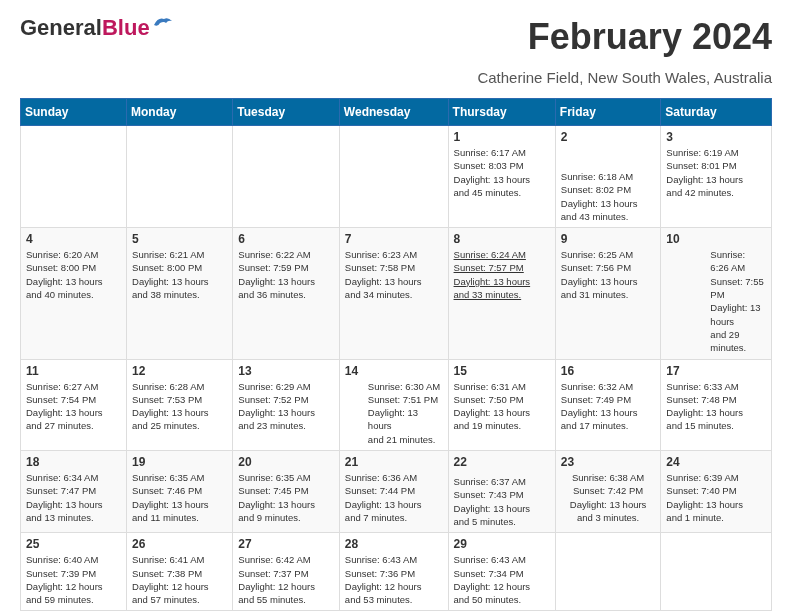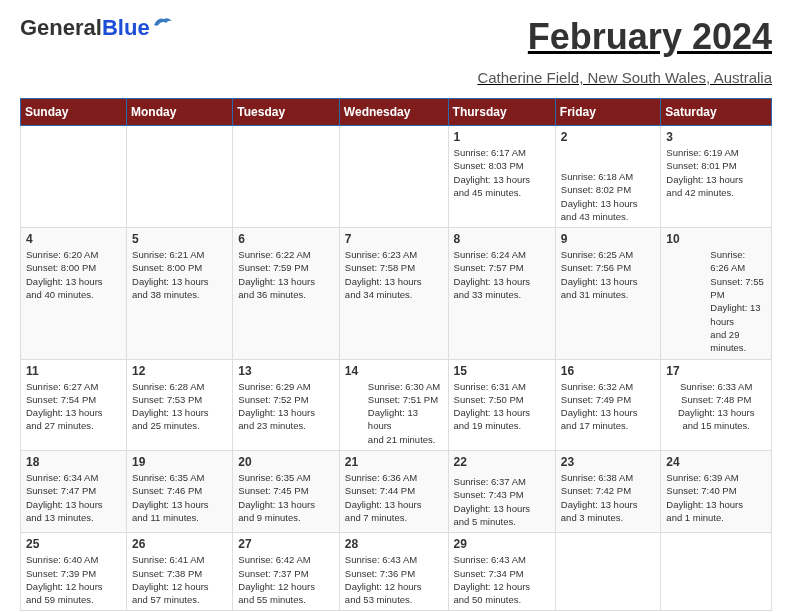--- a/index.html
+++ b/index.html
@@ -33,21 +33,21 @@
       text-align: right;
       margin-bottom: 8px;
       margin-top: 11px;
     }
     .calendar-table {
       width: 100%;
       border-collapse: collapse;
       border: 1px solid #ccc;
     }
     .calendar-table th {
-      background-color: #7f1d1d;
+      background-color: #0369a1;
       color: #fff;
       font-size: 12px;
       font-weight: bold;
       padding: 6px 4px;
       text-align: left;
       border: 1px solid #2a6aaf;
     }
     .calendar-table td {
       vertical-align: top;
       border: 1px solid #ddd;
@@ -77,28 +77,28 @@
       background: #f5f5f5;
     }
   </style>
 </head>
 <body>
 
 <div class="header-top">
   <div class="logo">
     <div style="display:flex; align-items:center; gap:2px;">
       <div style="font-size:22px; font-weight:bold; line-height:1.1;">
-        <span style="color:#333;">General</span><span style="color:#1d4ed8;">Blue</span>
+        <span style="color:#333;">General</span><span style="color:#be185d;">Blue</span>
       </div>
       <svg width="22" height="18" viewBox="0 0 22 18" style="margin-top:-8px;">
         <path d="M2,10 Q6,2 12,4 Q16,2 20,6 Q16,5 14,8 Q12,6 8,8 Q6,12 2,10Z" fill="#3a7abf"></path>
       </svg>
     </div>
   </div>
-  <div style="text-align:right;text-decoration:underline;">
+  <div style="text-align:right;">
     <div class="month-title">February 2024</div>
     <div class="location-title">Catherine Field, New South Wales, Australia</div>
   </div>
 </div>
 
 <table class="calendar-table">
   <thead>
     <tr>
       <th>Sunday</th>
       <th>Monday</th>
@@ -161,21 +161,21 @@
         </td>
         <td>
           <span class="day-number">7</span>
           <div class="day-info" style="white-space: pre-line;">Sunrise: 6:23 AM
 Sunset: 7:58 PM
 Daylight: 13 hours
 and 34 minutes.</div>
         </td>
         <td>
           <span class="day-number">8</span>
-          <div class="day-info" style="white-space: pre-line;">Sunrise: 6:24 AM
+          <div class="day-info" style="white-space: pre-line; text-decoration: underline;">Sunrise: 6:24 AM
 Sunset: 7:57 PM
 Daylight: 13 hours
 and 33 minutes.</div>
         </td>
         <td>
           <span class="day-number">9</span>
           <div class="day-info" style="white-space: pre-line;">Sunrise: 6:25 AM
 Sunset: 7:56 PM
 Daylight: 13 hours
 and 31 minutes.</div>
@@ -226,21 +226,21 @@
         </td>
         <td>
           <span class="day-number">16</span>
           <div class="day-info" style="white-space: pre-line;">Sunrise: 6:32 AM
 Sunset: 7:49 PM
 Daylight: 13 hours
 and 17 minutes.</div>
         </td>
         <td>
           <span class="day-number">17</span>
-          <div class="day-info" style="white-space: pre-line; text-align: center;">Sunrise: 6:33 AM
+          <div class="day-info" style="white-space: pre-line;">Sunrise: 6:33 AM
 Sunset: 7:48 PM
 Daylight: 13 hours
 and 15 minutes.</div>
         </td>
       </tr>
       <tr>
         <td>
           <span class="day-number">18</span>
           <div class="day-info" style="white-space: pre-line;">Sunrise: 6:34 AM
 Sunset: 7:47 PM
@@ -270,21 +270,21 @@
         </td>
         <td>
           <span class="day-number">22</span>
           <div class="day-info" style="white-space: pre-line; margin-top: 6px;">Sunrise: 6:37 AM
 Sunset: 7:43 PM
 Daylight: 13 hours
 and 5 minutes.</div>
         </td>
         <td>
           <span class="day-number">23</span>
-          <div class="day-info" style="white-space: pre-line;">Sunrise: 6:38 AM
+          <div class="day-info" style="white-space: pre-line; text-align: center;">Sunrise: 6:38 AM
 Sunset: 7:42 PM
 Daylight: 13 hours
 and 3 minutes.</div>
         </td>
         <td>
           <span class="day-number">24</span>
           <div class="day-info" style="white-space: pre-line;">Sunrise: 6:39 AM
 Sunset: 7:40 PM
 Daylight: 13 hours
 and 1 minute.</div>

